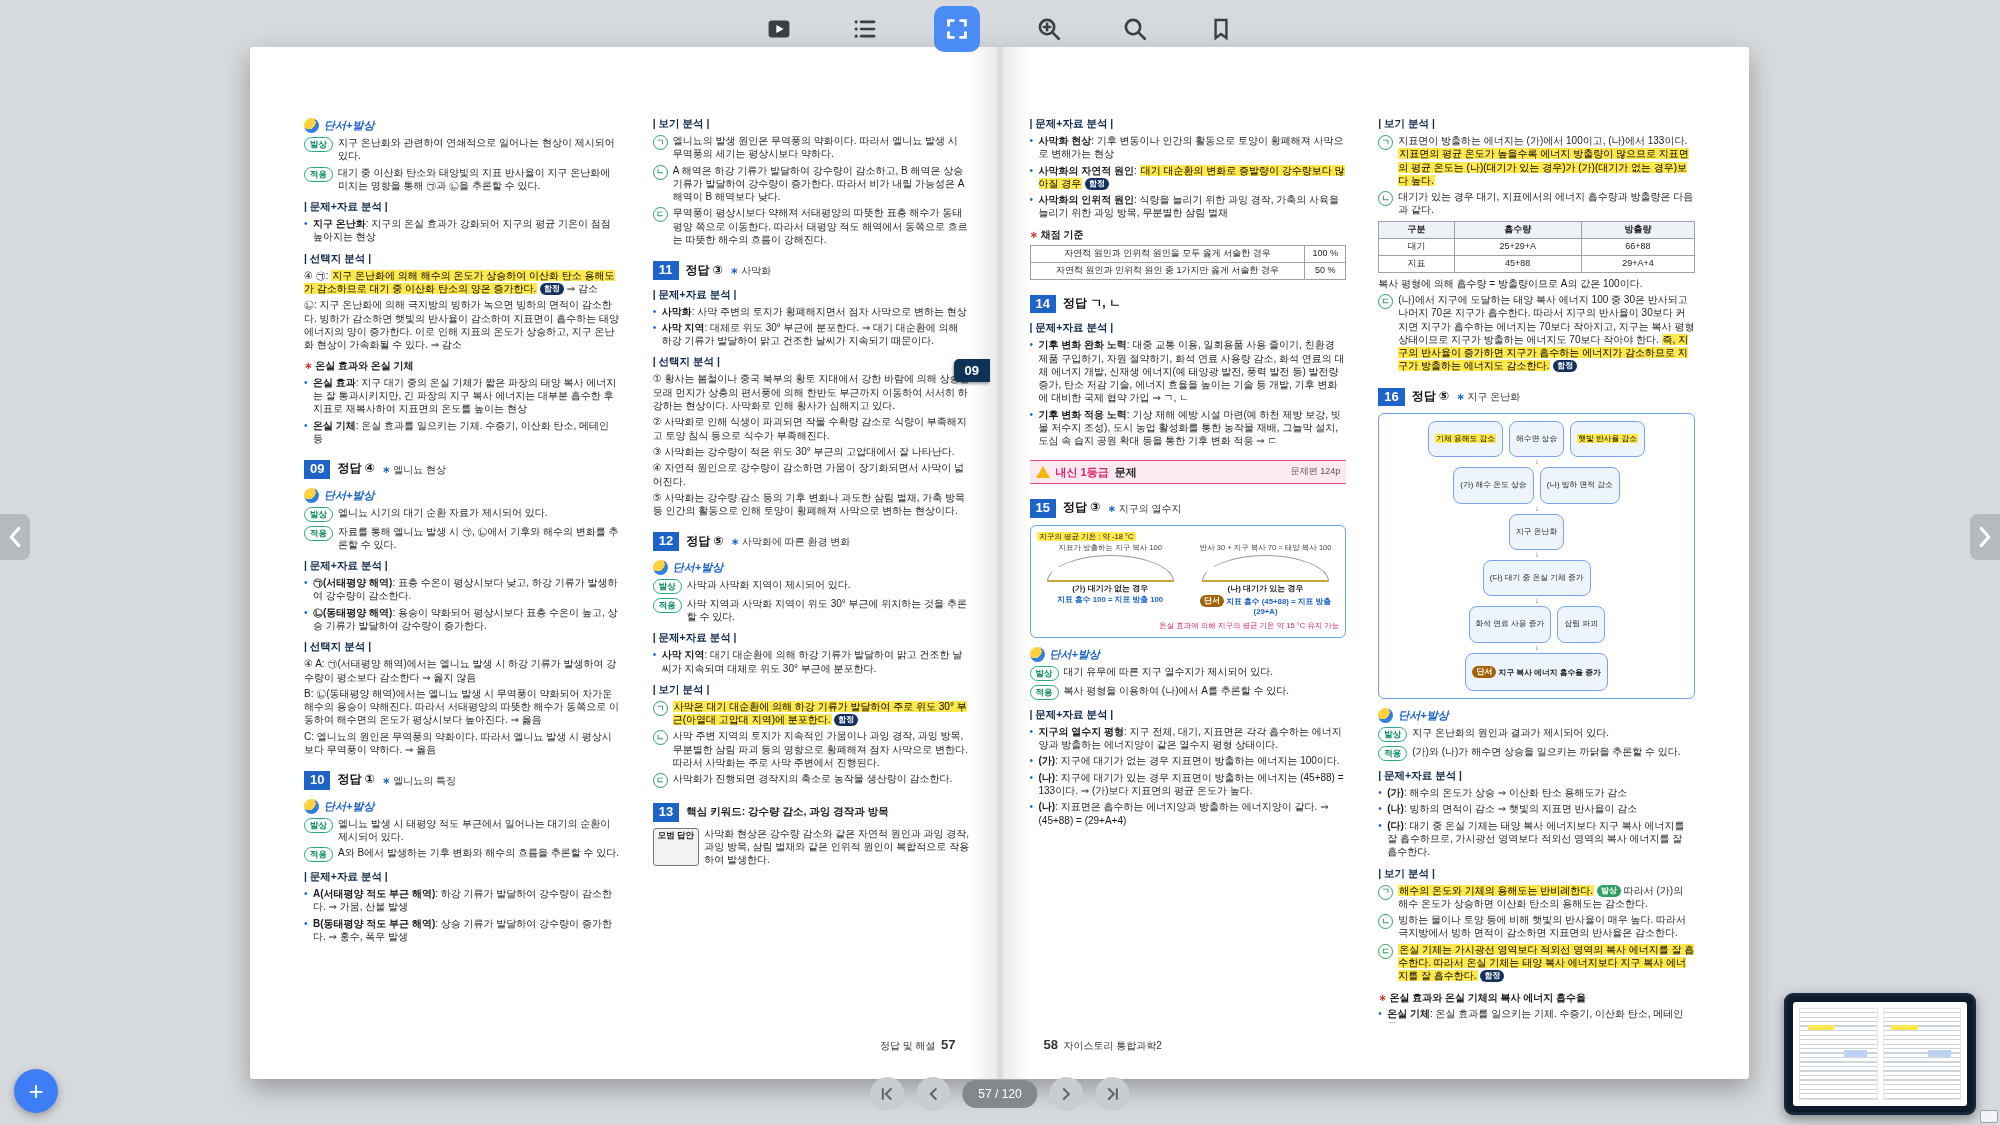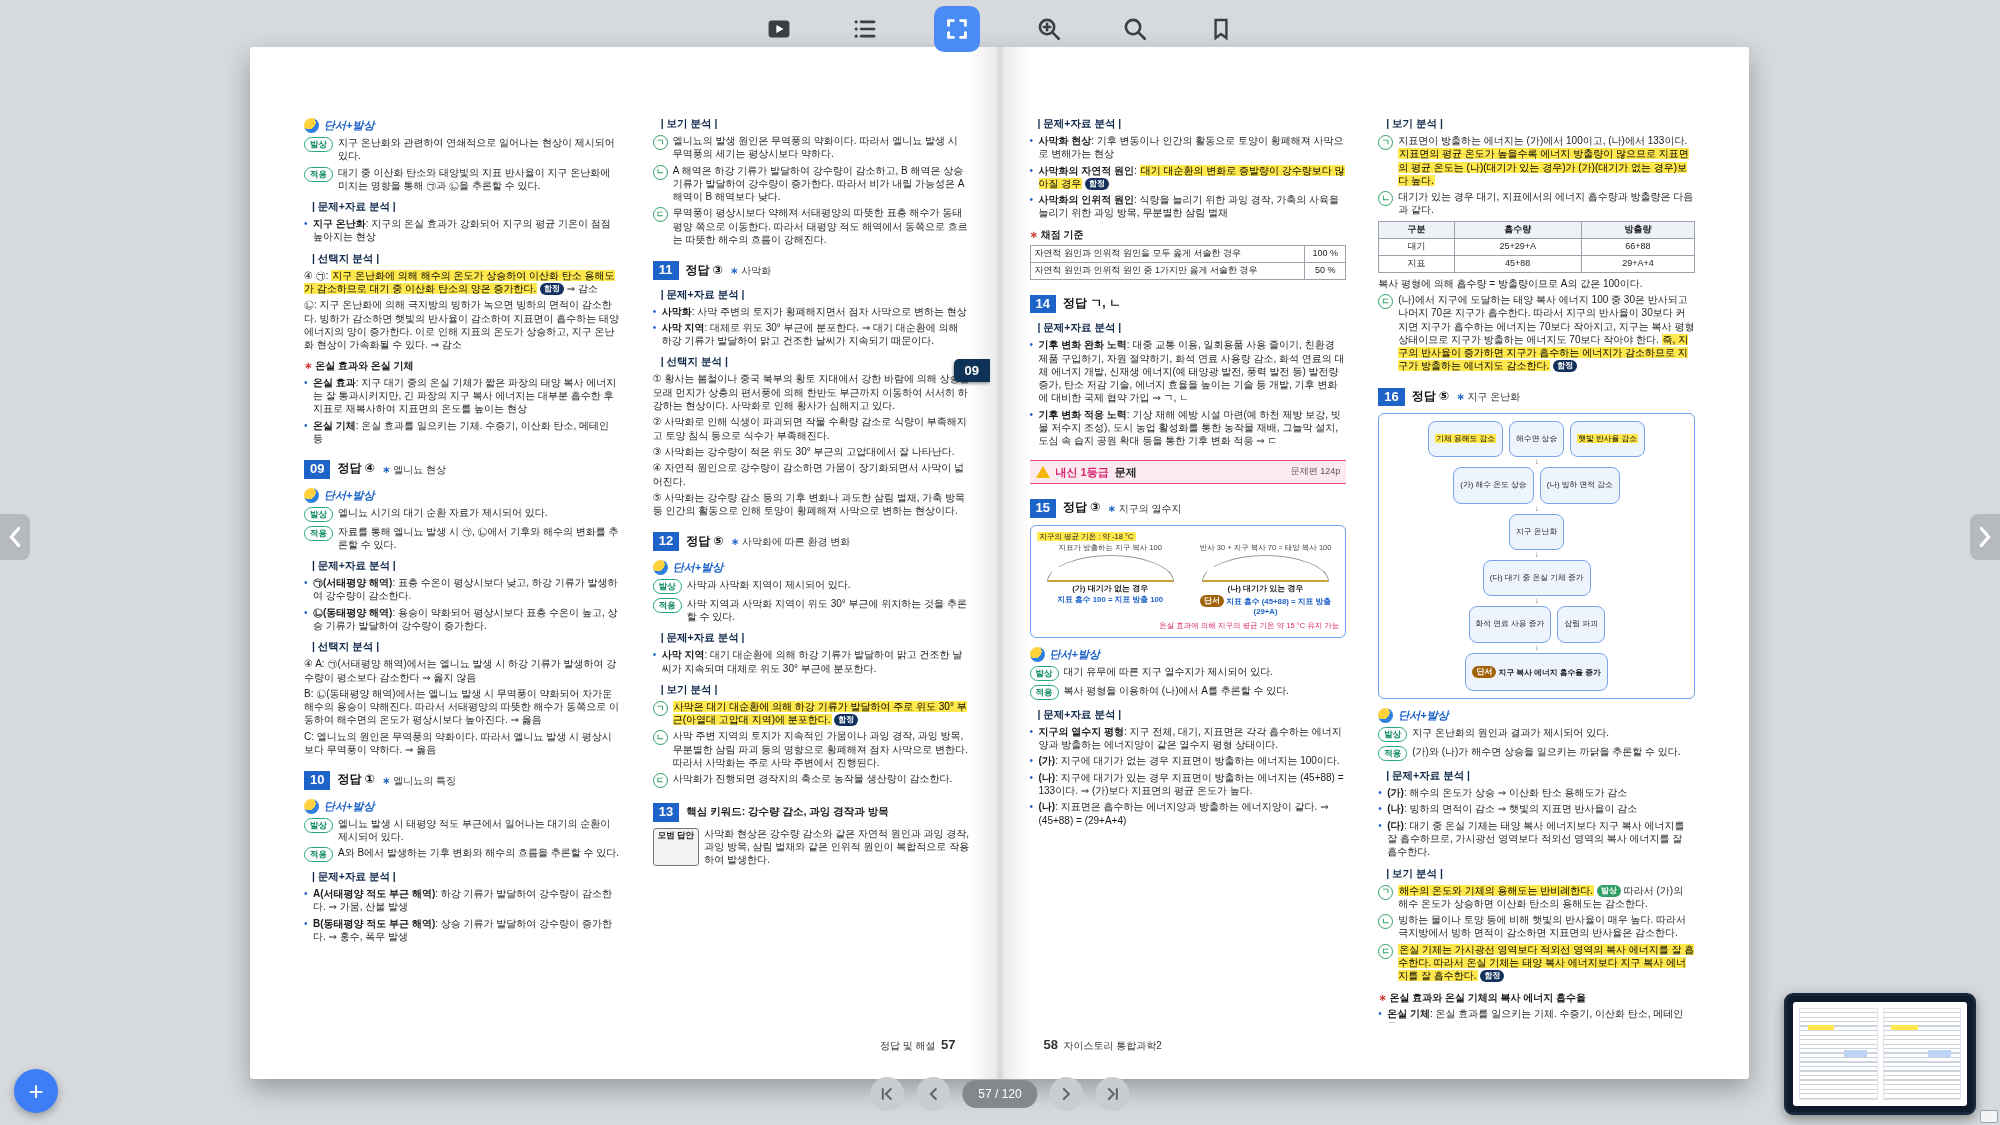--- a/index.html
+++ b/index.html
@@ -15,42 +15,42 @@
           box-shadow:0 10px 26px rgba(0,0,0,.30);display:flex;}
   .spread::after{content:'';position:absolute;left:50%;top:0;bottom:0;width:60px;transform:translateX(-50%);
           background:linear-gradient(to right,rgba(0,0,0,0),rgba(0,0,0,.08) 42%,rgba(0,0,0,.16) 50%,rgba(0,0,0,.08) 58%,rgba(0,0,0,0));pointer-events:none;}
   .page{width:50%;height:100%;position:relative;overflow:hidden;box-sizing:border-box;}
   .page-left{padding:62px 30px 56px 54px;}
   .page-right{padding:62px 54px 56px 30px;}
   .cols{display:flex;gap:32px;height:100%;}
   .col{width:320px;font-size:10px;line-height:1.33;color:#1c1c1c;overflow:hidden;}
 
   .blk{margin:3px 0;}
-  .sec{font-weight:bold;color:#10284a;margin:8px 8px 3px;font-size:10.5px;}
+  .sec{font-weight:bold;color:#10284a;margin:8px 0 3px;font-size:10.5px;}
   .clue{display:flex;align-items:center;gap:5px;margin:9px 0 3px;}
   .clue-ic{width:15px;height:15px;border-radius:50%;background:radial-gradient(circle at 32% 30%,#ffd23e 0 46%,#2f7fe0 47%);flex:0 0 auto;}
   .clue-tx{color:#1e63c8;font-weight:bold;font-size:11px;font-style:italic;}
   .tip{display:flex;gap:5px;align-items:flex-start;}
   .tip-lab{flex:0 0 auto;border:1px solid #27a87c;color:#0f8a62;border-radius:8px;font-size:8.5px;padding:0 5px;line-height:13px;height:13px;margin-top:1px;font-weight:bold;}
   .b{padding-left:9px;position:relative;}
   .b::before{content:'•';position:absolute;left:0;color:#1e63c8;}
   .q{display:flex;align-items:center;gap:7px;margin:15px 0 5px;}
   .qnum{background:#1e63c8;color:#fff;font-weight:bold;font-size:13px;border-radius:0;padding:2px 6px;line-height:1.1;}
   .qans{font-weight:bold;font-size:12px;color:#111;}
   .qtopic{font-size:10px;color:#333;}
   .qstar{color:#1e63c8;font-weight:bold;}
   .q2tx{font-weight:bold;font-size:10.5px;}
   .note{font-weight:bold;margin:8px 0 2px;}
   .nstar{color:#d2372f;}
   .choice{display:flex;gap:5px;}
   .ch-mark{flex:0 0 13px;height:13px;border:1.2px solid #2f9e63;border-radius:50%;color:#2f9e63;font-size:8.5px;display:flex;align-items:center;justify-content:center;margin-top:1px;font-weight:bold;}
   .ch-tx{flex:1;}
   .tbl{width:100%;border-collapse:collapse;margin:4px 0;font-size:9px;}
   .tbl td{border:1px solid #9aa3ad;padding:2px 4px;text-align:center;}
-  .tbl.score td:first-child{text-align:left;}
+  .tbl.score td:first-child{text-align:center;}
   .tbl tr.hd td{background:#eef2f7;font-weight:bold;}
   .banner{display:flex;align-items:center;gap:6px;background:#fdeaf1;border-top:1px solid #e84b8a;border-bottom:1px solid #e84b8a;padding:4px 6px;margin:12px 0 4px;}
   .warn{width:0;height:0;border-left:7px solid transparent;border-right:7px solid transparent;border-bottom:12px solid #f5b70a;flex:0 0 auto;}
   .ban-main{color:#d6246e;font-weight:bold;font-size:11px;}
   .ban-sub{font-weight:bold;color:#222;font-size:11px;}
   .ban-right{margin-left:auto;font-size:9px;color:#555;}
   .model{display:flex;gap:5px;}
   .model-lab{flex:0 0 auto;border:1px solid #777;border-radius:3px;font-size:8.5px;padding:0 4px;line-height:13px;font-weight:bold;background:#f2f2f2;margin-top:1px;}
   .fig{border:1.3px solid #6f9ff0;border-radius:6px;padding:6px;margin:7px 0;font-size:8px;}
   .fig-tag{display:inline-block;background:#ffe84d;padding:0 3px;font-size:7.5px;border-radius:2px;margin-bottom:2px;}

